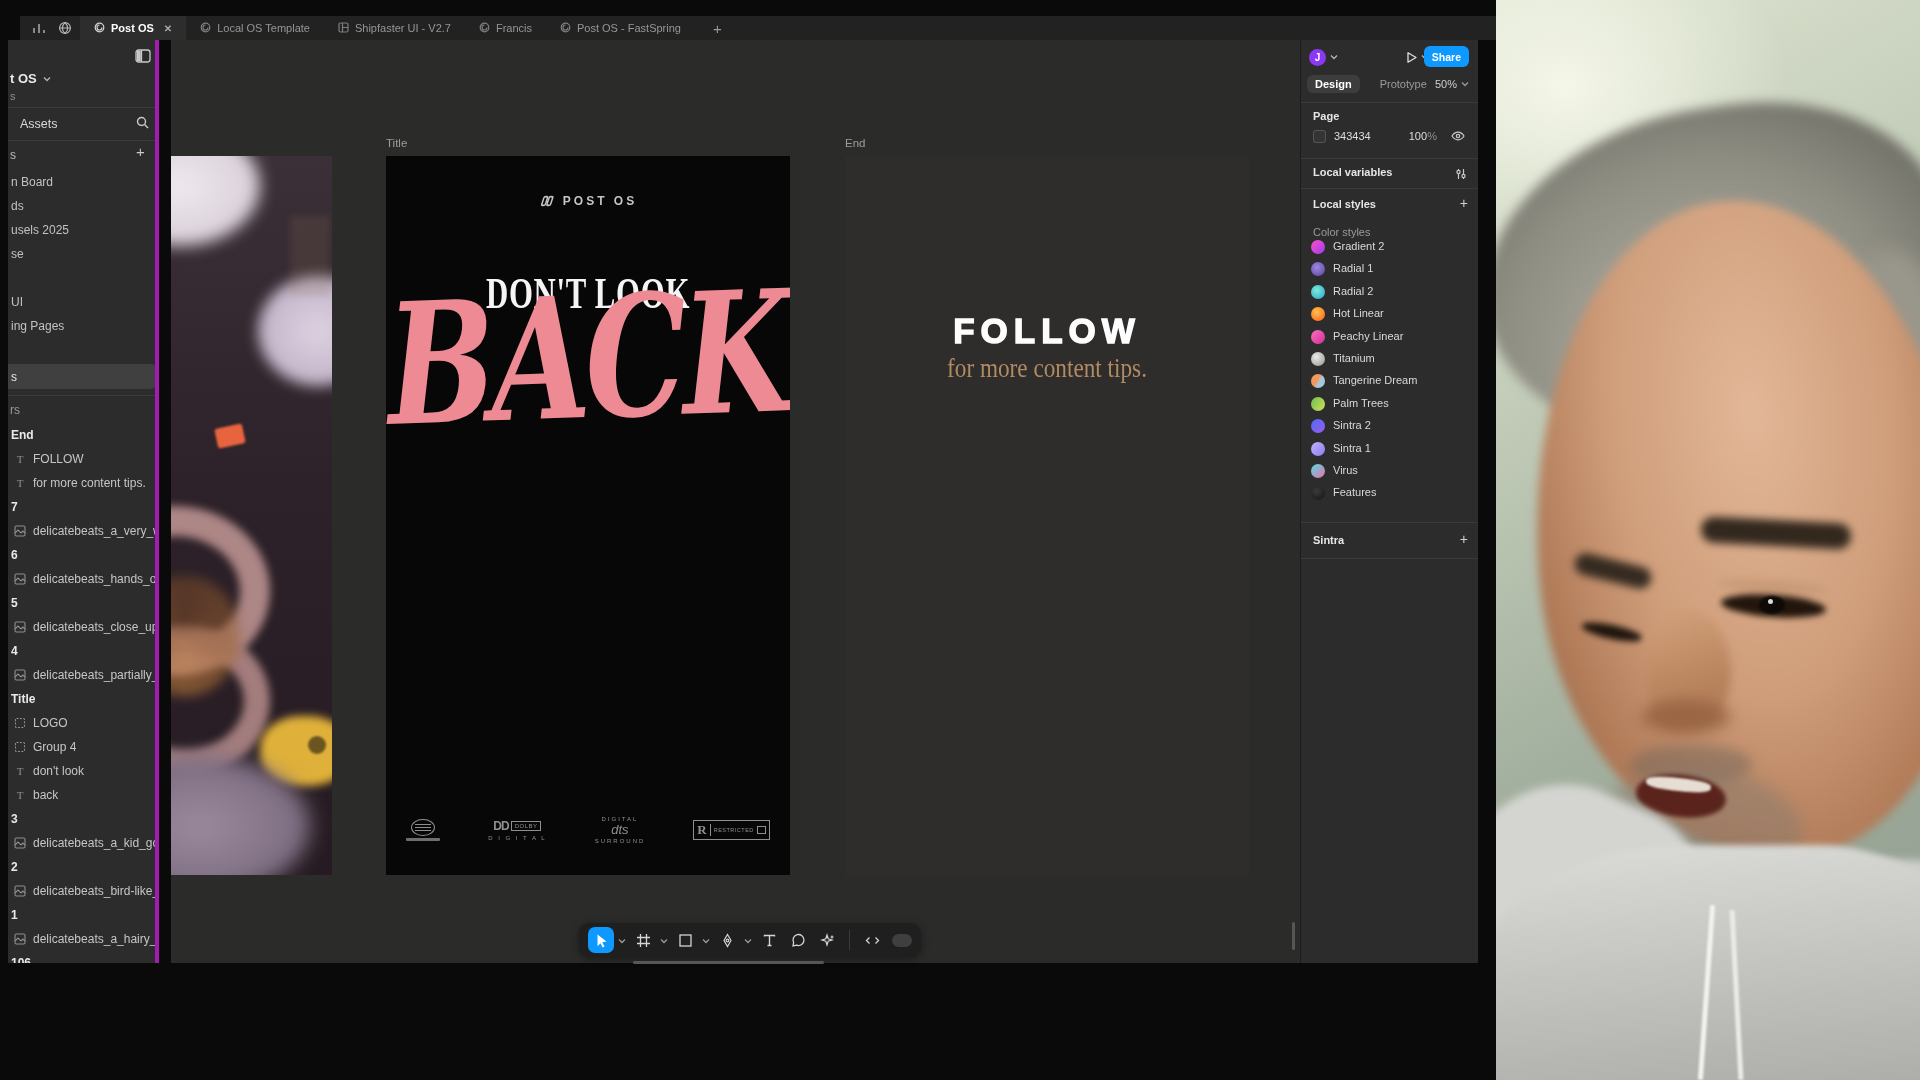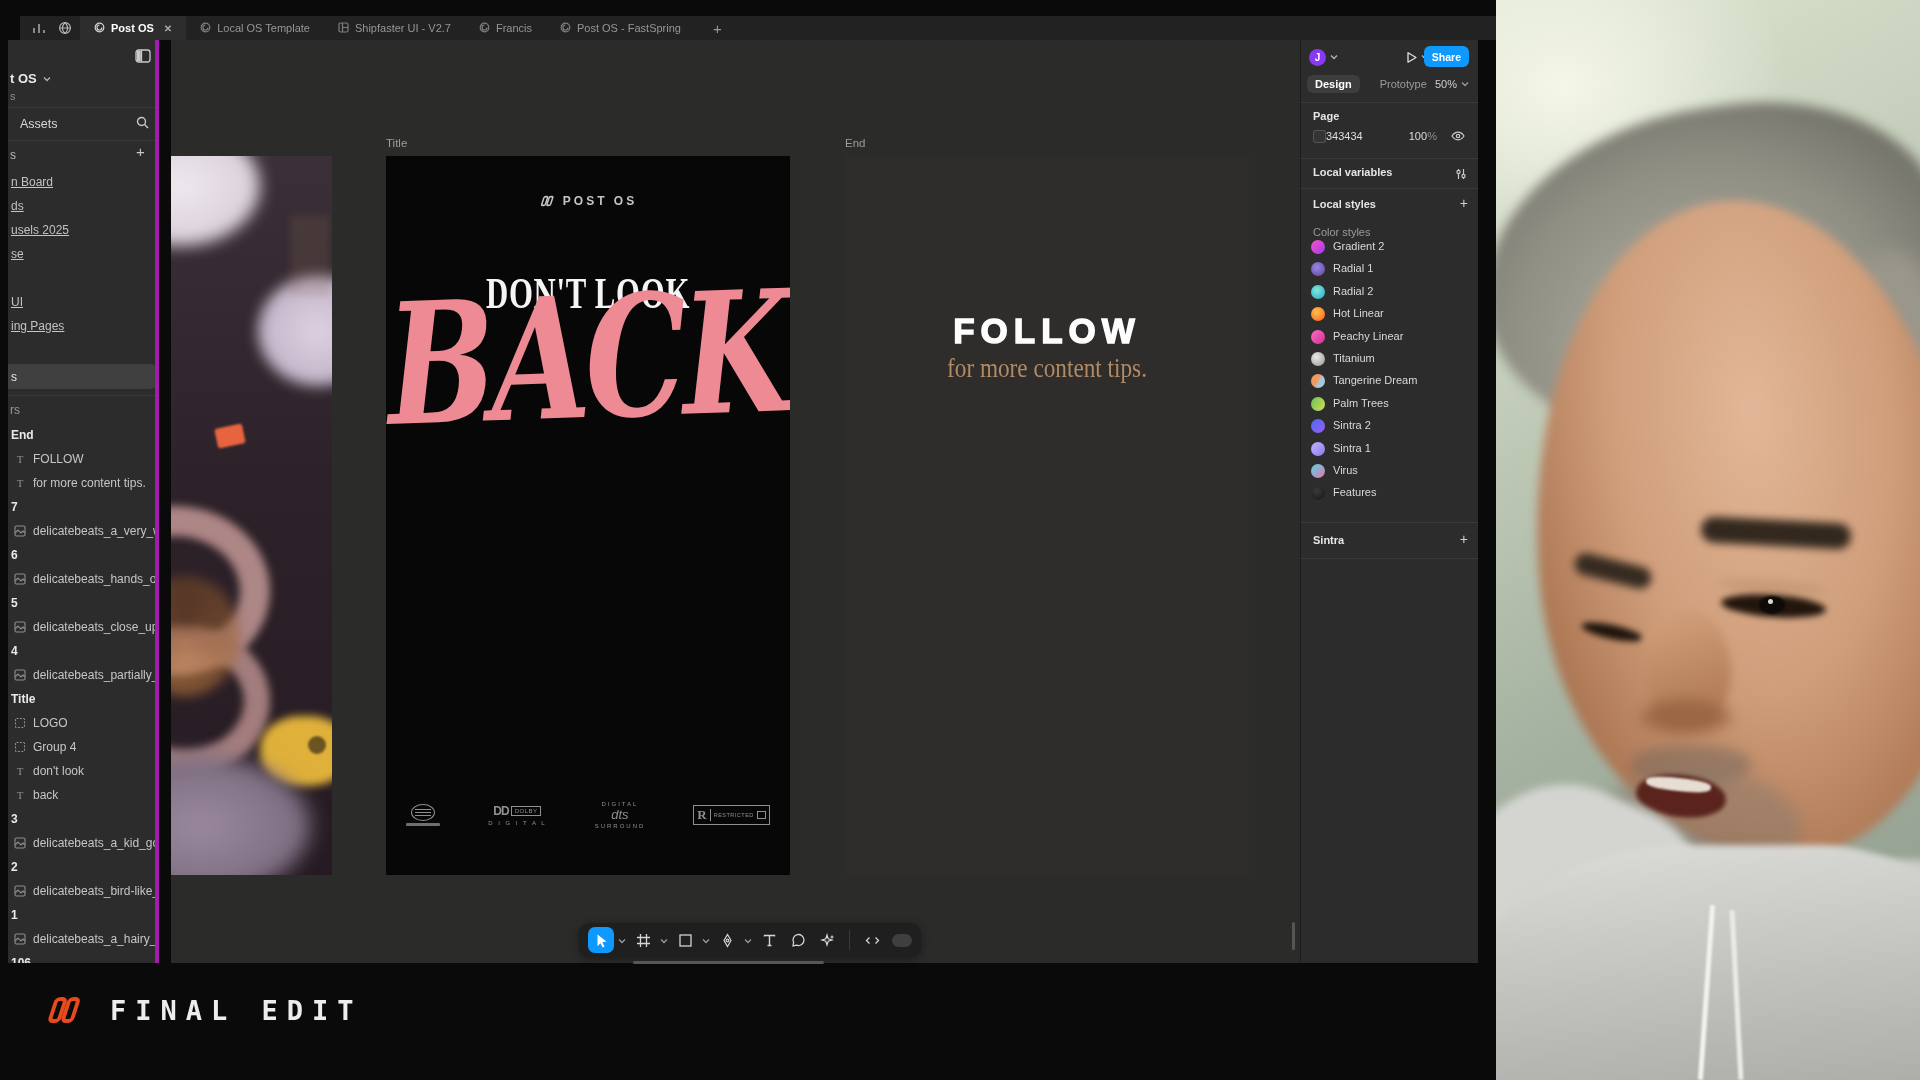--- a/index.html
+++ b/index.html
@@ -23,21 +23,21 @@
   #sidebar { left:8px; top:40px; width:151px; height:923px; background:#2c2c2c;
     border-right:4px solid #a21caf; overflow:hidden; color:#c6c6c6; font-size:12px; }
   #sb-toggle { position:absolute; left:127px; top:9px; width:16px; height:14px; color:#c9c9c9; }
   #sb-title { position:absolute; left:2px; top:31px; color:#e9e9e9; font-weight:bold; font-size:13px; display:flex; gap:5px; align-items:center; }
   #sb-sub { position:absolute; left:2px; top:50px; color:#8f8f8f; font-size:11px; }
   .sb-div { position:absolute; left:0; width:151px; height:1px; background:#3a3a3a; }
   #sb-assets { position:absolute; left:12px; top:77px; color:#d8d8d8; font-size:12.5px; }
   #sb-search { position:absolute; left:128px; top:76px; width:13px; height:13px; color:#c9c9c9; }
   #pages-header { position:absolute; left:2px; top:108px; color:#bdbdbd; }
   #pages-plus { position:absolute; left:128px; top:103px; color:#c9c9c9; font-size:15px; }
-  #pages-list { position:absolute; left:0; top:130px; width:179px;text-decoration:underline; }
+  #pages-list { position:absolute; left:0; top:130px; width:179px; }
   .page-row { height:24px; display:flex; align-items:center; padding-left:3px; color:#c2c2c2; }
   #page-selected { position:absolute; left:0; top:324px; width:148px; height:25px; background:#404040;
     border-radius:0 5px 5px 0; display:flex; align-items:center; padding-left:3px; color:#e8e8e8; }
   #layers-header { position:absolute; left:2px; top:363px; color:#9a9a9a; }
   #layers-list { position:absolute; left:0; top:383px; width:151px; }
   .layer-row { height:24px; display:flex; align-items:center; padding-left:3px; }
   .layer-row .lname { white-space:nowrap; overflow:hidden; }
   .layer-frame .lname { color:#e9e9e9; font-weight:600; }
   .layer-child { padding-left:6px; }
   .layer-child .lname { color:#c6c6c6; font-weight:400; }
@@ -57,21 +57,21 @@
   #poster { position:absolute; left:215px; top:116px; width:404px; height:719px; background:#070707; overflow:hidden; }
   #poster-brand { position:absolute; left:0; top:38px; width:100%; display:flex; align-items:center; justify-content:center; gap:6px; color:#c4c4c4; }
   #poster-brand .btxt { font-size:12px; letter-spacing:3px; font-weight:600; }
   #poster-brand svg { width:18px; height:12px; }
   #dontlook { position:absolute; left:0; top:112px; width:100%; text-align:center;
     font-family:"Liberation Serif", serif; font-weight:bold; font-size:44px; color:#f5f5f5;
     transform:scaleX(0.7); letter-spacing:1px; }
   #back { position:absolute; left:50%; top:118px; transform:translateX(-50%) rotate(-2deg) scale(0.76,1.0);
     font-family:"DejaVu Serif", serif; font-style:italic; font-weight:bold; font-size:168px;
     line-height:1.0; color:#ee8a94; letter-spacing:-6px; }
-  #badges { position:absolute; left:0; bottom:46px; width:100%; display:flex; justify-content:center;
+  #badges { position:absolute; left:0; bottom:31px; width:100%; display:flex; justify-content:center;
     align-items:center; gap:48px; color:#909090; }
   .badge { display:flex; flex-direction:column; align-items:center; gap:2px; }
   #stamp-circ { width:24px; height:17px; border:1.6px solid #8f8f8f; border-radius:50%;
     display:flex; flex-direction:column; justify-content:center; gap:2px; padding:0 3px; }
   #stamp-circ i { display:block; height:1px; background:#8f8f8f; }
   .cap-line { width:34px; height:3px; background:#6f6f6f; border-radius:1px; }
   .dolby-row { display:flex; align-items:center; gap:2px; }
   .dolby-dd { font-weight:bold; font-size:12px; letter-spacing:-1px; }
   .dolby-box { border:1px solid #8f8f8f; font-size:6px; padding:1px 3px; letter-spacing:.5px; }
   .tiny { font-size:6px; letter-spacing:2px; }
@@ -115,21 +115,21 @@
     border-radius:6px; font-size:10.5px; font-weight:600; display:flex; align-items:center; padding:0 8px; }
   #rp-moderow { position:absolute; left:0; top:33px; width:100%; height:22px; display:flex; align-items:center; }
   #tab-design { background:#3d3d3d; border-radius:6px; padding:3px 8px; color:#ffffff; font-weight:600; margin-left:6px; }
   #tab-prototype { color:#9b9b9b; margin-left:20px; }
   #rp-zoom { position:absolute; right:8px; display:flex; align-items:center; gap:3px; color:#cfcfcf; }
   .rp-div { position:absolute; left:0; width:178px; height:1px; background:#3a3a3a; }
   .rp-h { position:absolute; left:12px; color:#e5e5e5; font-weight:600; }
   .rp-plus { position:absolute; right:10px; color:#cfcfcf; font-size:14px; font-weight:400; }
   #pagecolor-row { position:absolute; left:12px; top:88px; width:154px; height:16px; display:flex; align-items:center; }
   #pc-swatch { width:13px; height:13px; border-radius:3px; background:#343434; border:1px solid rgba(255,255,255,.16); }
-  #pc-hex { color:#dedede; }
+  #pc-hex { margin-left:8px; color:#dedede; }
   #pc-op { position:absolute; right:40px; color:#dedede; }
   #pc-pct { position:absolute; right:30px; color:#8f8f8f; }
   #pc-eye { position:absolute; right:2px; width:14px; height:14px; color:#c9c9c9; }
   #lv-icon { position:absolute; right:11px; top:128px; width:12px; height:12px; color:#c9c9c9; }
   #styles-sub { position:absolute; left:12px; top:186px; color:#9a9a9a; }
   #style-list { position:absolute; left:0; top:200px; width:178px; }
   .style-row { height:22.4px; display:flex; padding-left:10px; }
   .sw { width:14px; height:14px; border-radius:50%; flex:0 0 auto; }
   .swname { margin-left:8px; color:#d9d9d9; }
 
@@ -674,23 +674,14 @@
     <div class="mouth"></div>
     <div class="teeth"></div>
     <div class="neckshadow"></div>
     <div class="hoodieL"></div>
     <div class="hoodieR"></div>
     <div class="hoodie"></div>
     <div class="string1"></div>
     <div class="string2"></div>
   </div>
 
-  <div id="branding" class="abs">
-    <svg viewBox="0 0 44 30">
-        <g transform="skewX(-18)" fill="none" stroke="currentColor" stroke-width="4">
-          <rect x="14" y="4" width="9" height="22" rx="3.5"></rect>
-          <rect x="27" y="4" width="9" height="22" rx="3.5"></rect>
-        </g>
-      </svg>
-    <span class="btext">FINAL EDIT</span>
-  </div>
 
 </div>
 
 </body></html>

